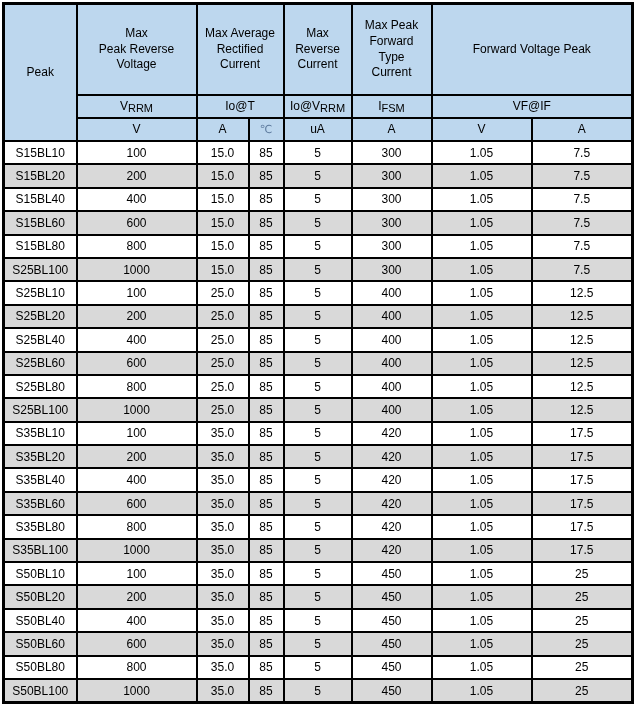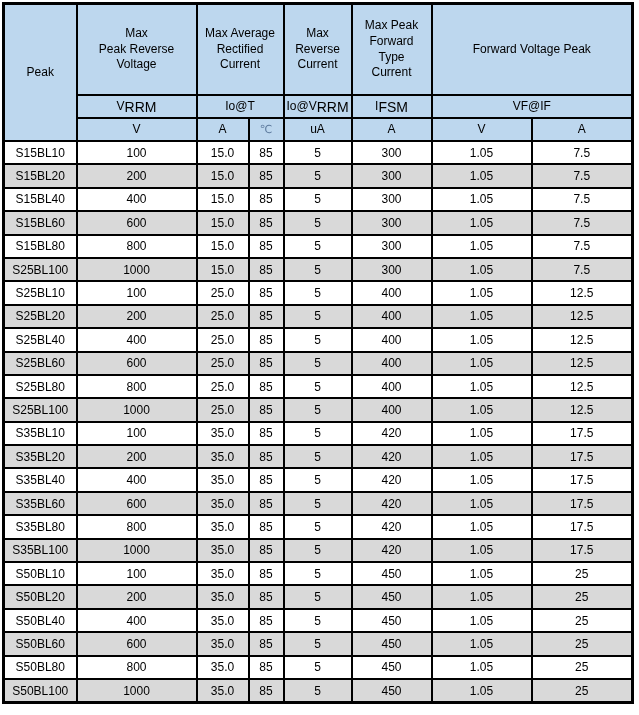--- a/index.html
+++ b/index.html
@@ -30,21 +30,21 @@
   }
   thead th{
     background:var(--header-bg);
     font-weight:normal;
     font-size:12px;
     line-height:1.3;
   }
   tr.h1 th{height:89px;white-space:pre-line;}
   tr.h2 th,tr.h3 th{height:21px;}
   tr.h2 th sub{
-    font-size:14px;
+    font-size:11px;
     line-height:0;
     vertical-align:-2px;
   }
   .celsius{color:var(--celsius-color);font-size:11px;}
   tbody td{
     height:21.4px;
     font-size:12px;
     background:#ffffff;
   }
   tbody tr.stripe td{background:var(--stripe-bg);}

